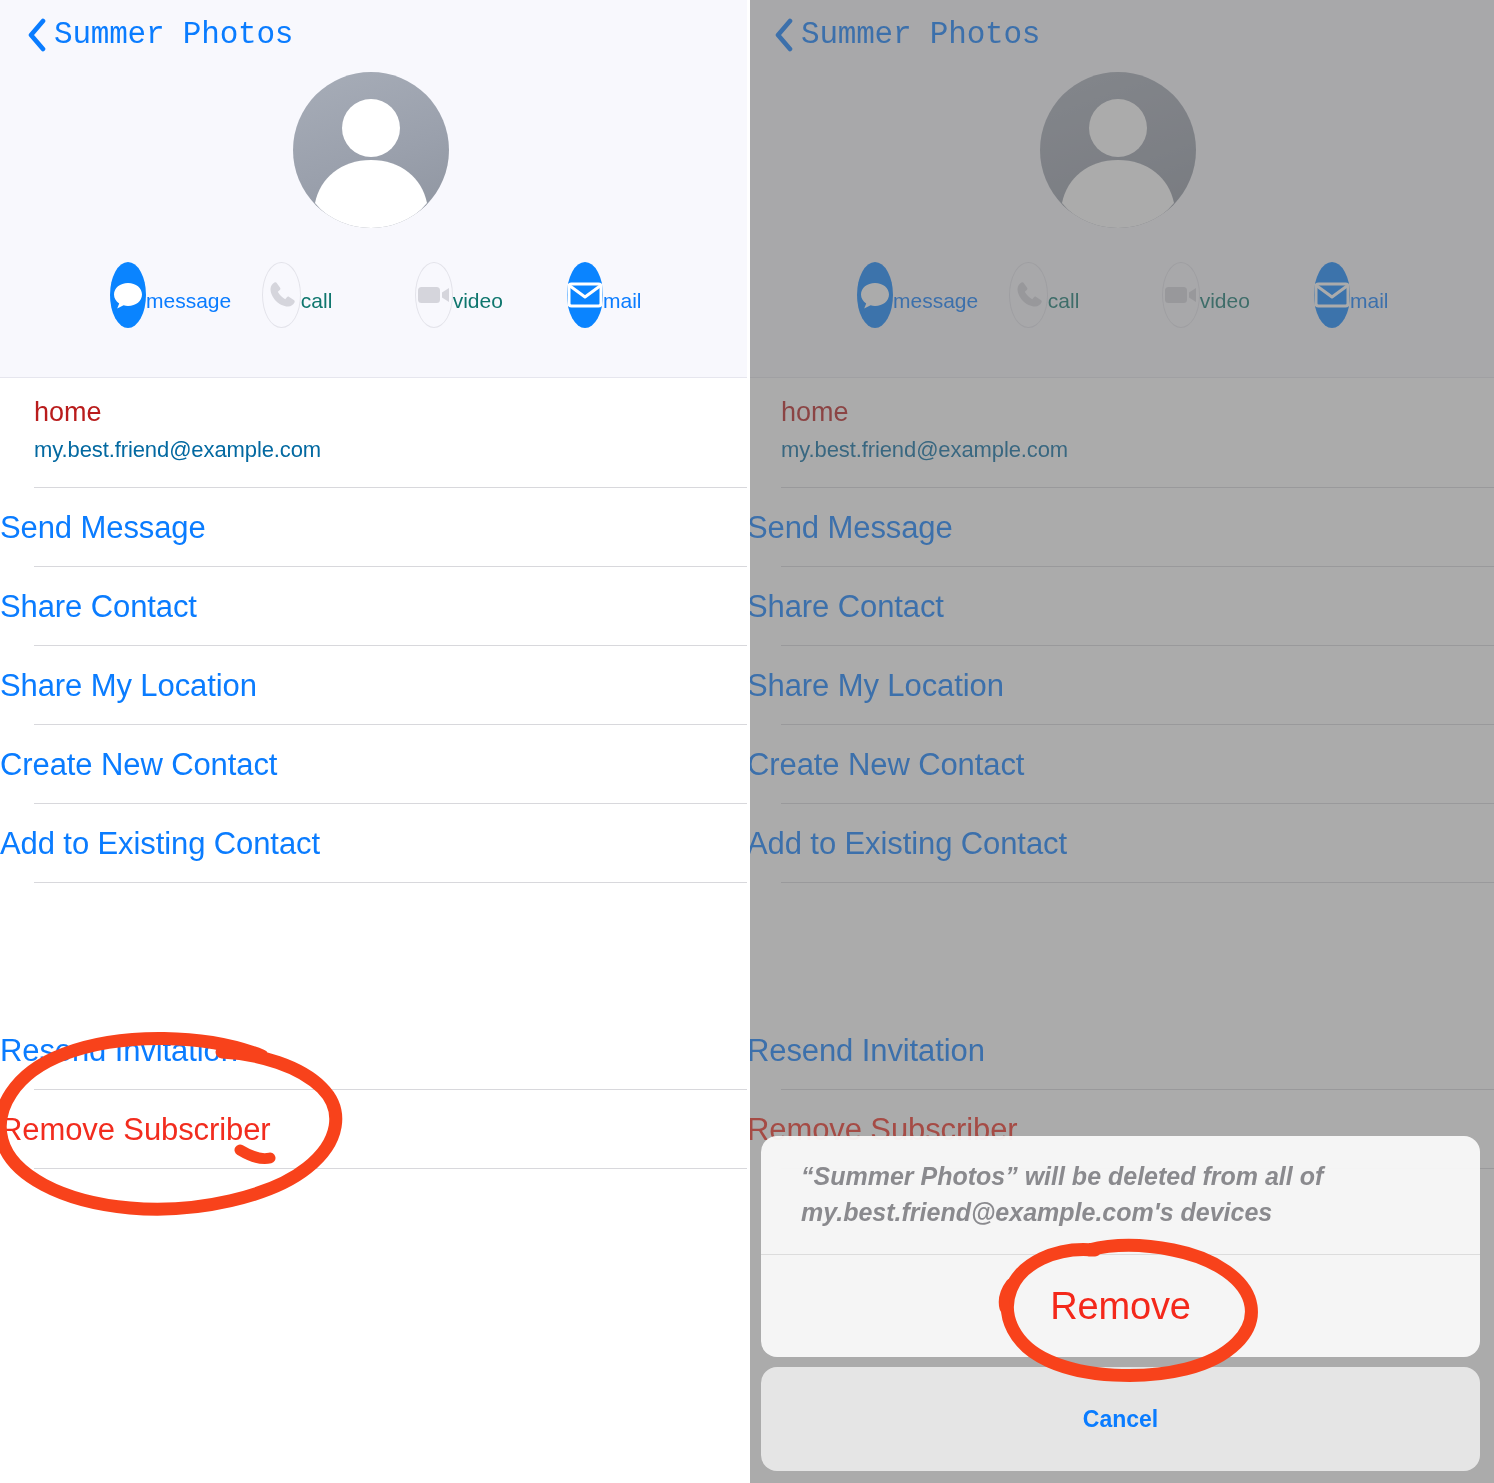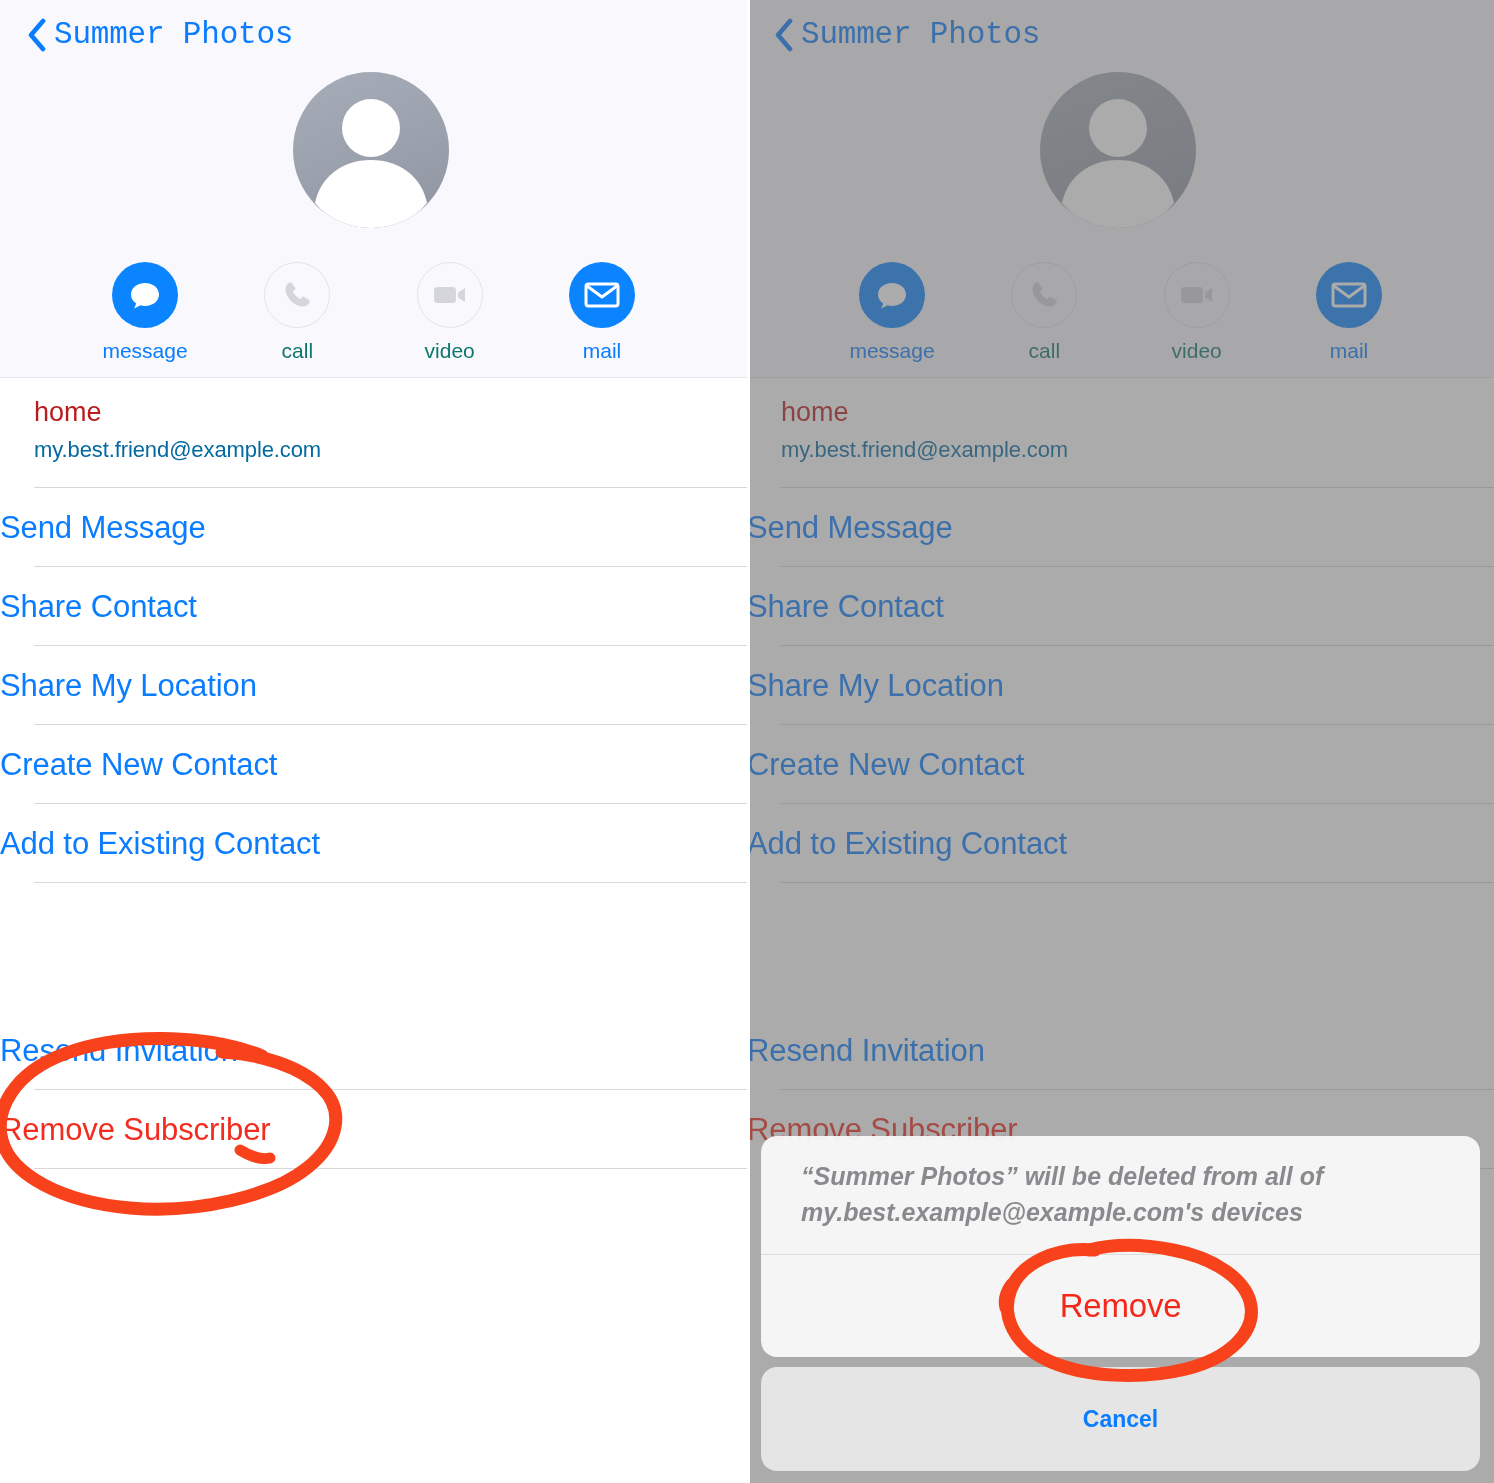--- a/index.html
+++ b/index.html
@@ -81,21 +81,21 @@
   .actions {
     position: absolute;
     left: 110px; top: 262px;
     width: 527px;
     display: flex;
     justify-content: space-between;
   }
   .action {
     width: 70px;
     display: flex;
-    flex-direction: column;
+    flex-direction: row;
     align-items: center;
     cursor: pointer;
   }
   .action .bubble {
     width: 66px; height: 66px;
     border-radius: 50%;
     display: flex;
     align-items: center;
     justify-content: center;
   }
@@ -187,21 +187,21 @@
     font-size: 25px;
     color: #8a8a8e;
     line-height: 36px;
     font-weight: bold;
   }
   .sheet-btn {
     height: 102px;
     display: flex;
     align-items: center;
     justify-content: center;
-    font-size: 33px;
+    font-size: 38px;
     cursor: pointer;
     letter-spacing: -0.2px;
   }
   .sheet-btn.destructive { color: #f4281a; }
   .sheet-cancel {
     margin-top: 10px;
     margin-bottom: 12px;
     background: #e5e5e5;
     border-radius: 16px;
     height: 104px;
@@ -440,21 +440,21 @@
         <span class="sep"></span>
       </div>
     </div>
 
     <div class="dim"></div>
 
     <div class="sheet">
       <div class="sheet-group">
         <div class="sheet-msg">
           <div class="line">“Summer Photos” will be deleted from all of</div>
-          <div class="line">my.best.example@example.com's devices</div>
+          <div class="line">my.best.friend@example.com's devices</div>
         </div>
         <div class="sheet-btn destructive">Remove</div>
       </div>
       <div class="sheet-cancel">Cancel</div>
     </div>
 
     <div class="annot" style="left:236px; top:1236px; width:300px; height:150px;">
       <svg width="300" height="150" viewBox="0 0 300 150">
         <path d="M112 14 C72 10 38 28 28 53 C17 80 32 110 66 125 C102 141 158 144 203 133 C247 122 272 96 268 70 C264 44 232 22 190 14 C160 8 130 8 106 14" stroke-width="13"></path>
         <path d="M28 48 C22 56 20 64 22 72" stroke-width="11"></path>

